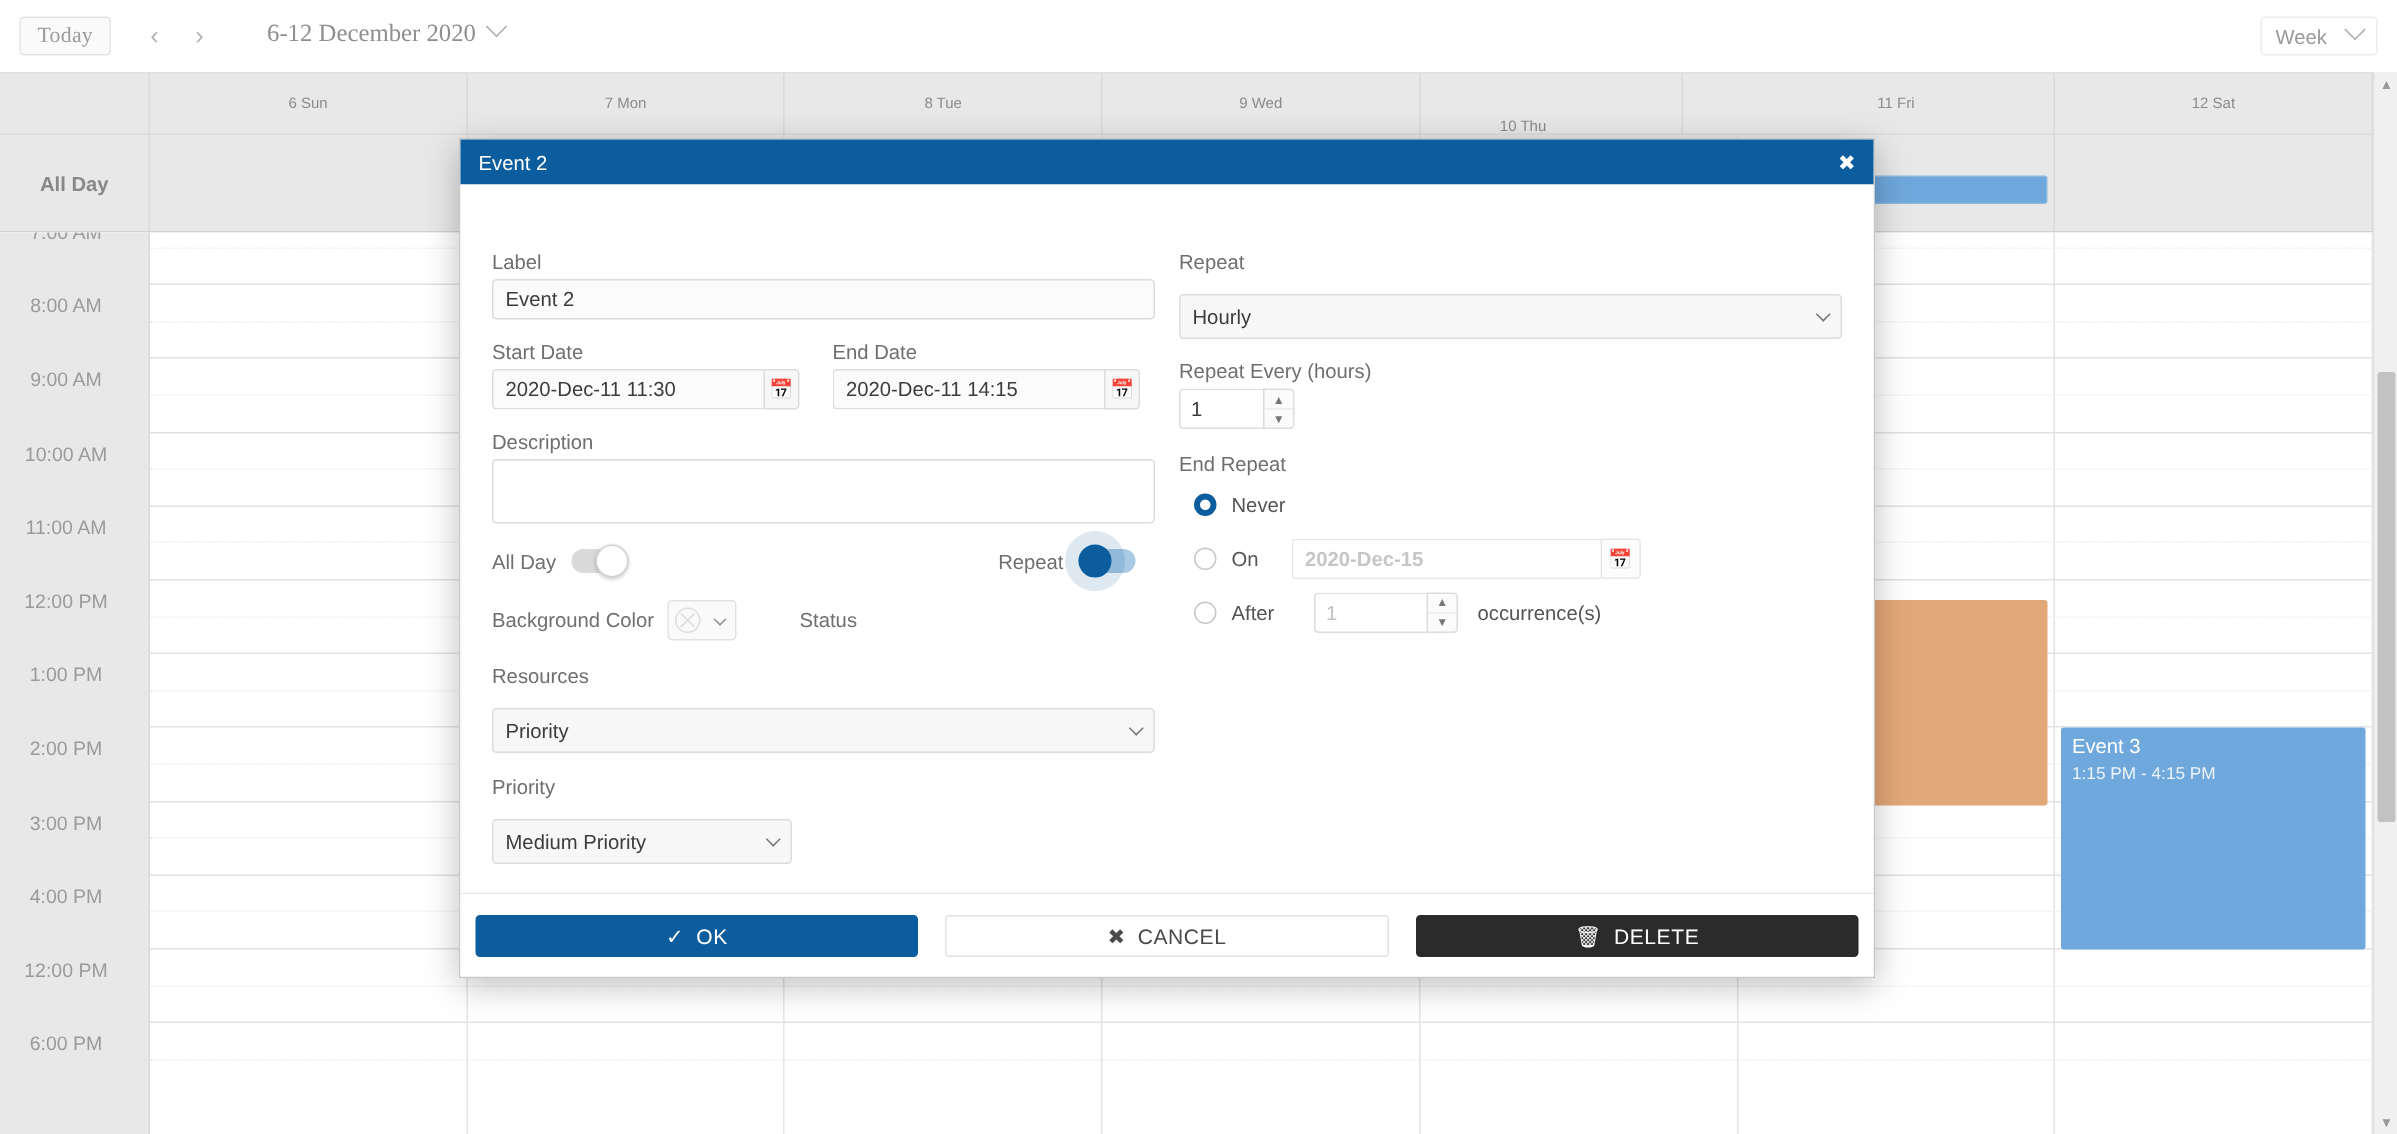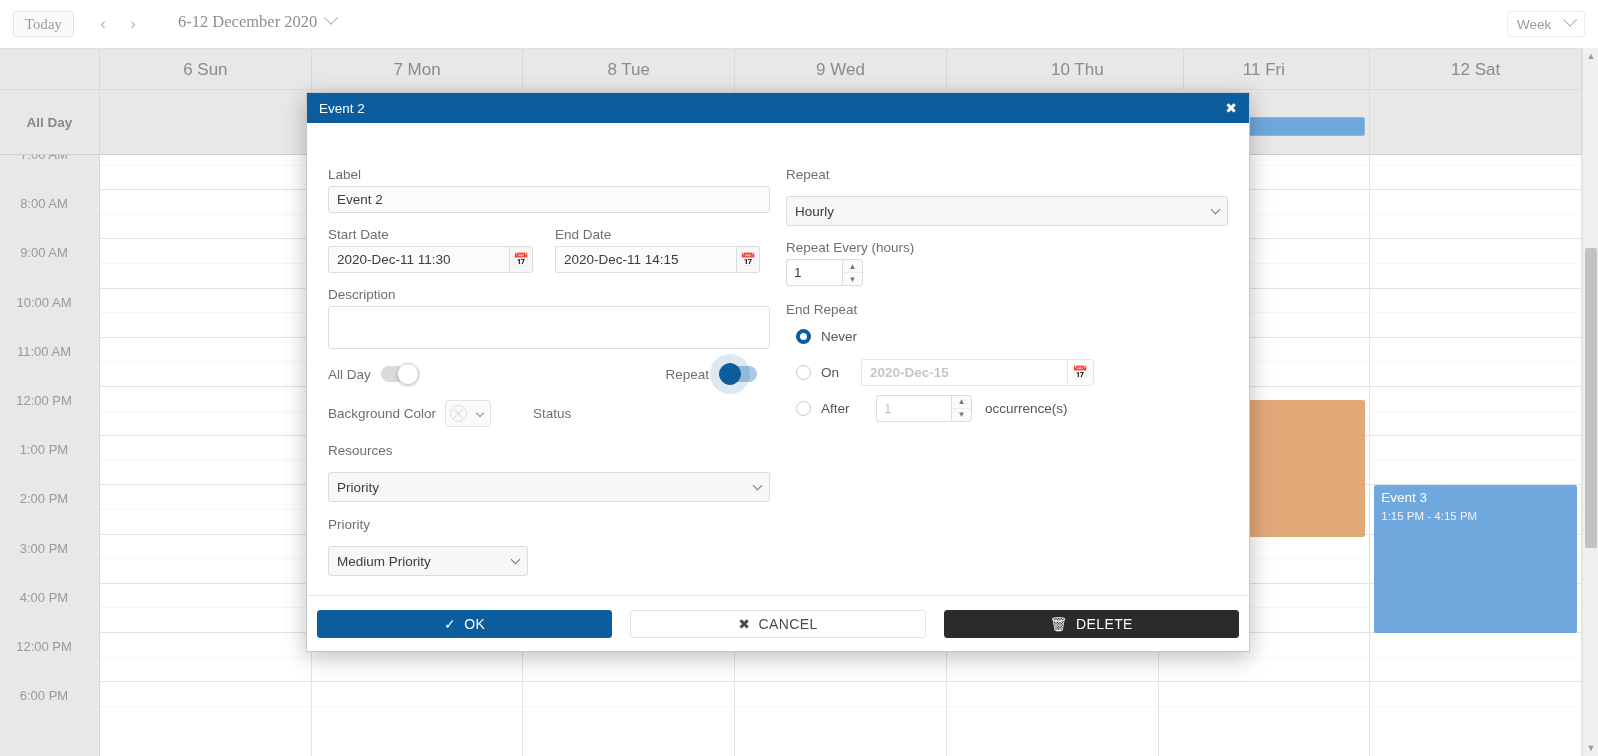--- a/index.html
+++ b/index.html
@@ -62,21 +62,21 @@
     border-top: 1px solid #e0e0e0; border-bottom: 1px solid #dcdcdc;
   }
   .dh-corner {
     position: absolute; left: 0; top: 0; width: 100px; height: 41px;
     border-right: 1px solid #d9d9d9;
   }
   .day-col-head {
     position: absolute; top: 0; height: 41px;
     border-right: 1px solid #d9d9d9;
     display: flex; align-items: center; justify-content: center;
-    font-size: 17px; color: #8b8b8b;
+    font-size: 10px; color: #8b8b8b;
   }
 
   
   .allday-row {
     position: absolute; left: 0; top: 90px; width: 1598px; height: 65px;
     background: #e8e8e8; border-bottom: 1px solid #cfcfcf;
   }
   .allday-label {
     position: absolute; left: 0; top: 0; width: 100px; height: 64px;
     display: flex; align-items: center; justify-content: center;
@@ -317,21 +317,21 @@
         </div>
         <div class="day-col-head" style="left: 311.714px; width: 211.714px;">
           <span>7 Mon</span>
         </div>
         <div class="day-col-head" style="left: 523.429px; width: 211.714px;">
           <span>8 Tue</span>
         </div>
         <div class="day-col-head" style="left: 735.143px; width: 211.714px;">
           <span>9 Wed</span>
         </div>
-        <div class="day-col-head" style="left: 972px; width: 211.714px;">
+        <div class="day-col-head" style="left: 910px; width: 211.714px; align-items: flex-end;">
           <span>10 Thu</span>
         </div>
         <div class="day-col-head" style="left: 1158.57px; width: 211.714px;">
           <span>11 Fri</span>
         </div>
         <div class="day-col-head" style="left: 1370.29px; width: 211.714px;">
           <span>12 Sat</span>
         </div>
       </div>
   </div>

